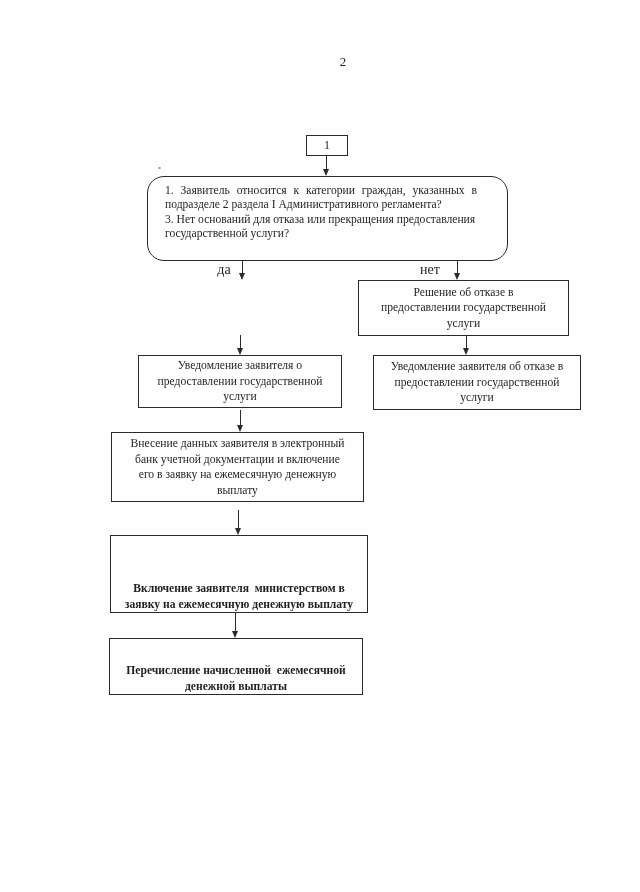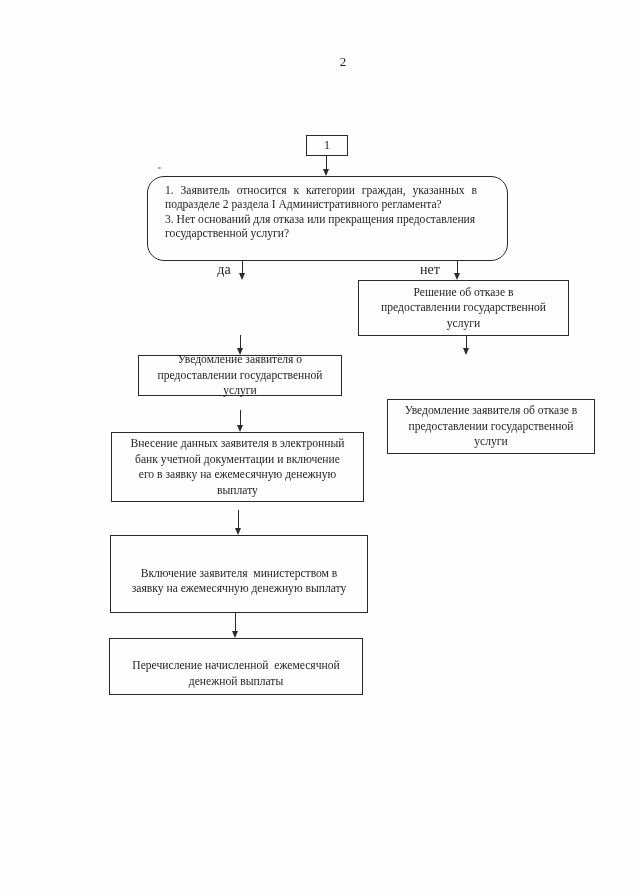--- a/index.html
+++ b/index.html
@@ -39,22 +39,23 @@
     display: flex;
     align-items: center;
     justify-content: center;
     text-align: center;
   }
   .node .lines {
     white-space: pre-wrap;
     width: 100%;
   }
   .node.top-aligned {
-    align-items: center;
+    align-items: flex-end;
     padding-top: 14px;
+    font-weight: bold;
   }
   .start-node {
     position: absolute;
     box-sizing: border-box;
     border: 1.3px solid #2a2a2a;
     background: var(--paper);
     left: 306px;
     top: 135px;
     width: 42px;
     height: 21px;
@@ -114,22 +115,22 @@
     top: 167px;
     width: 3px;
     height: 2px;
     background: #9a9a9a;
     border-radius: 50%;
   }
 
   
   #node-protocol        { left: 138px; top: 279px; width: 204px; height: 56px; }
   #node-refusal         { left: 358px; top: 280px; width: 211px; height: 56px; }
-  #node-notify-grant    { left: 138px; top: 355px; width: 204px; height: 41px; }
-  #node-notify-refusal  { left: 387px; top: 355px; width: 208px; height: 55px; margin-top: 44px; }
+  #node-notify-grant    { left: 138px; top: 355px; width: 204px; height: 53px; }
+  #node-notify-refusal  { left: 373px; top: 355px; width: 208px; height: 55px; }
   #node-data-entry      { left: 111px; top: 432px; width: 253px; height: 70px; }
   #node-ministry        { left: 110px; top: 535px; width: 258px; height: 78px; }
   #node-transfer        { left: 109px; top: 638px; width: 254px; height: 57px; }
 
   #label-yes { left: 204px; top: 262px; }
   #label-no  { left: 410px; top: 262px; }
 
   #arrow-start    { left: 326px; top: 156px; height: 20px; }
   #arrow-yes      { left: 242px; top: 261px; height: 19px; }
   #arrow-no       { left: 457px; top: 261px; height: 19px; }

